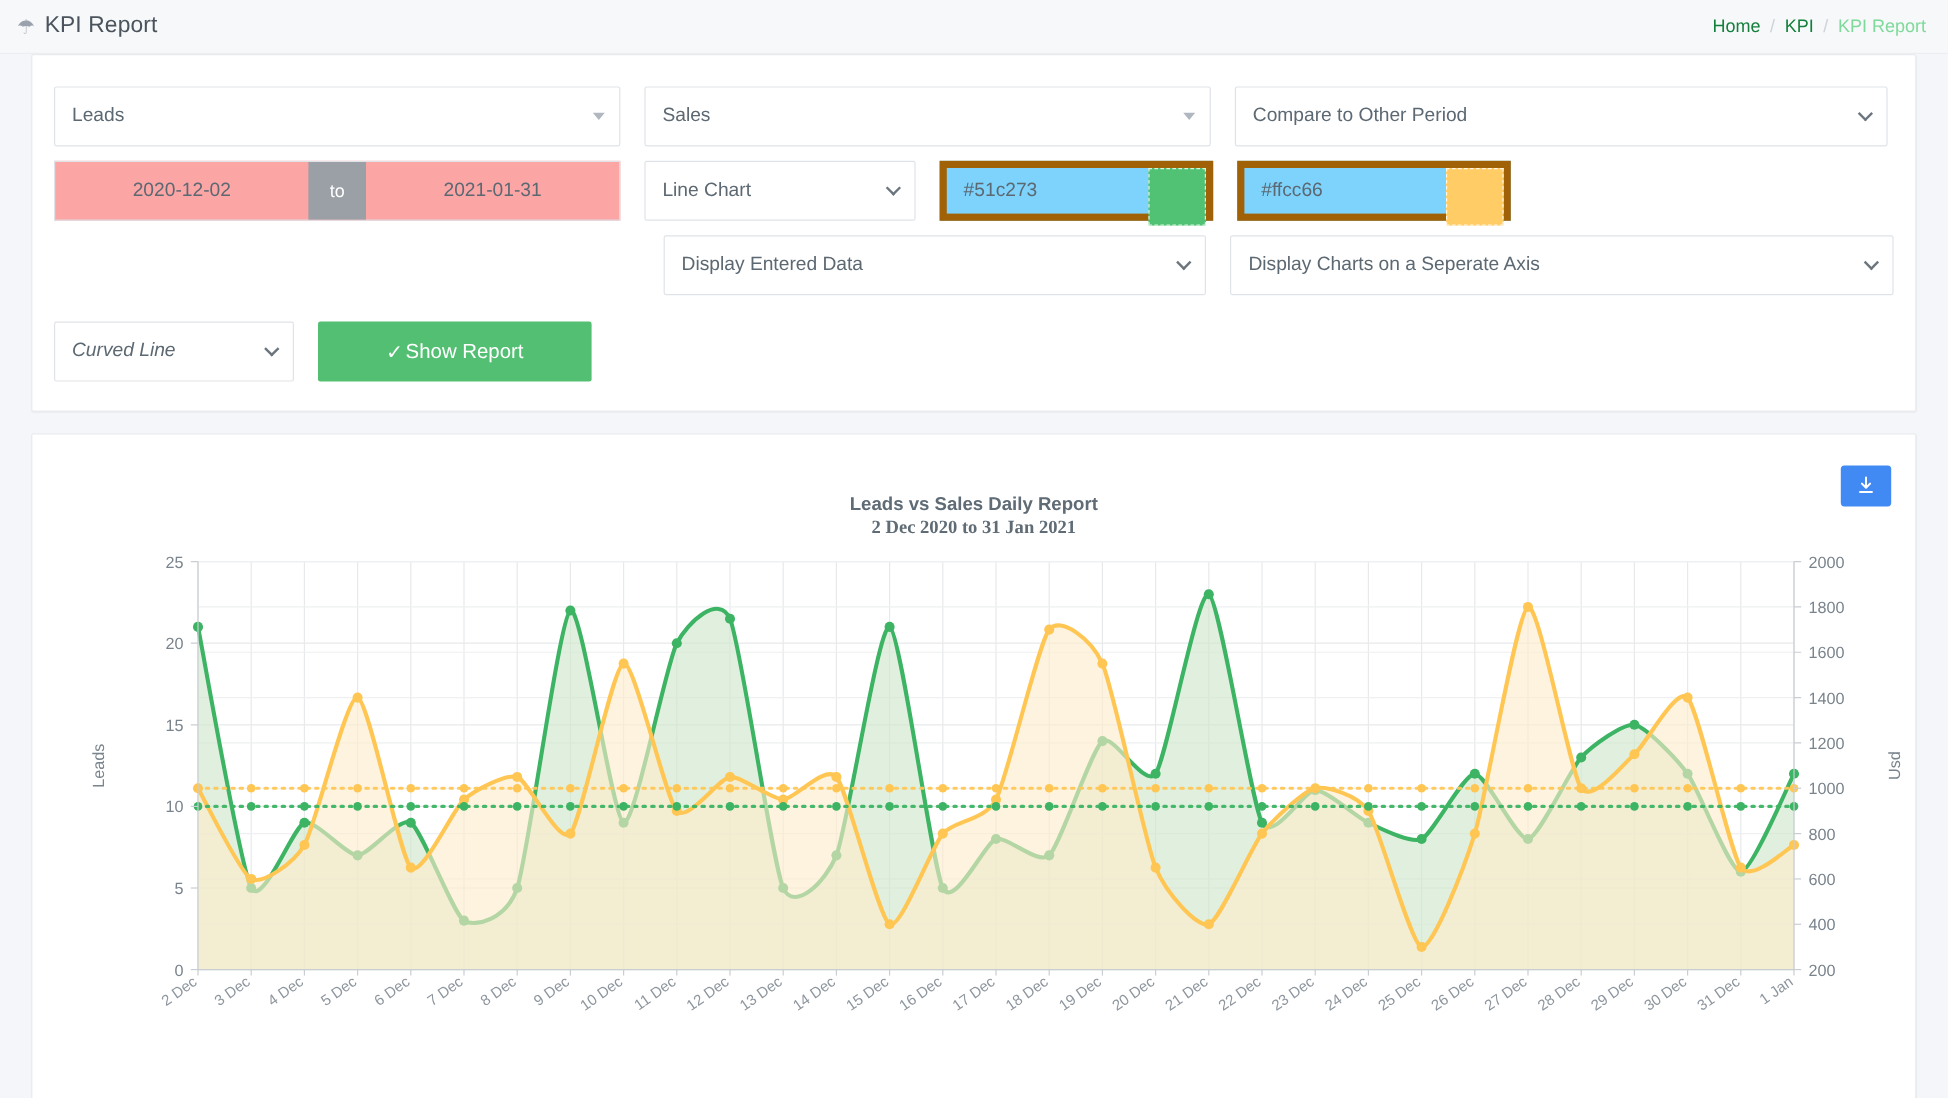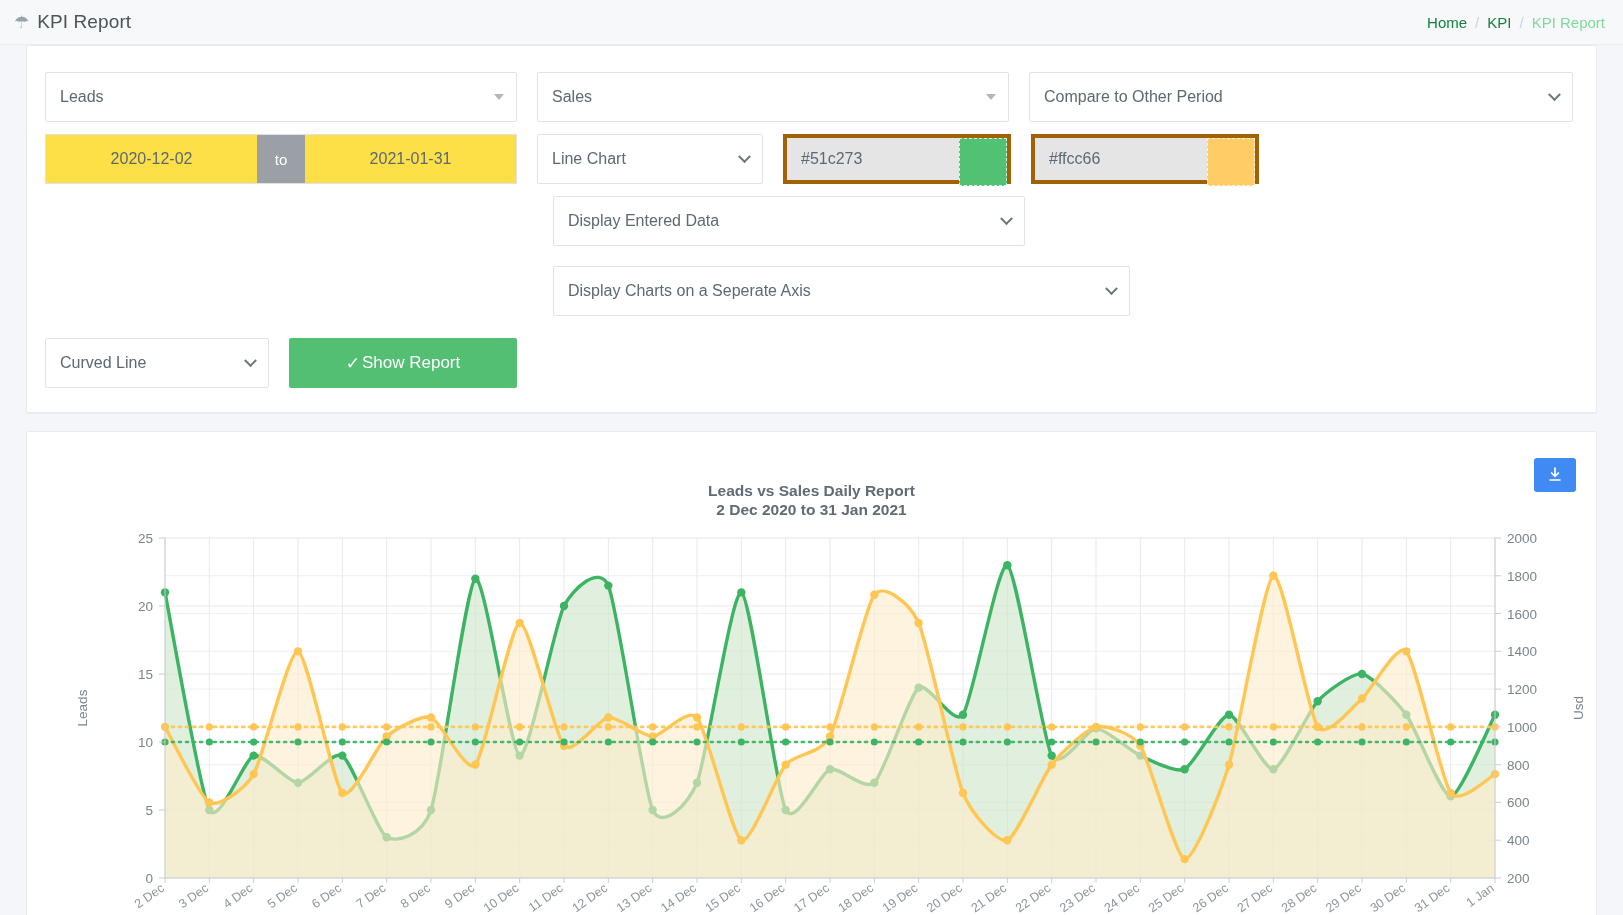--- a/index.html
+++ b/index.html
@@ -64,57 +64,57 @@
     width: 9px; height: 9px; border-right: 2px solid #6b757e; border-bottom: 2px solid #6b757e;
     transform: translateY(-75%) rotate(45deg);
   }
   .w-sel1 { width: 472px; }
   .w-sel2 { width: 472px; }
   .w-sel3 { width: 544px; }
   .w-line { width: 226px; }
   .w-daily { width: 226px; }
   .w-disp1 { width: 472px; }
   .w-disp2 { width: 577px; }
-  .w-curved { width: 224px; }
+  .w-curved { width: 200px; font-style: italic; }
 
   
   #daterange {
-    width: 472px; height: 50px; display: flex; border: 1px solid #dfe3e8; background: #fde047;
+    width: 472px; height: 50px; display: flex; border: 1px solid #dfe3e8; background: #fca5a5;
   }
   #daterange .dpart {
     flex: 1; display: flex; align-items: center; justify-content: center;
     font-size: 16px; color: #5c6872;
   }
   #daterange .dto {
     width: 48px; background: #9aa0a6; color: #fff; display: flex;
     align-items: center; justify-content: center; font-size: 15px;
   }
 
   
-  .colorctl { width: 228px; height: 50px; border: 4px solid #a16207; background:#e5e5e5;
+  .colorctl { width: 228px; height: 50px; border: 6px solid #a16207; background:#7dd3fc;
     display: flex; align-items: center; position: relative; padding-left: 14px; font-size: 16px; color: #5c6872; }
   .colorctl .swatch { position: absolute; right: 0; top: 0; width: 48px; height: 48px;
     border: 1px dashed rgba(255,255,255,.8); }
 
   
   #show-report {
     width: 228px; height: 50px; background: #53bf73; border: none; color: #fff;
     font-size: 17px; display: flex; align-items: center; justify-content: center;
     cursor: pointer; border-radius: 2px; font-family: inherit; gap: 2px;
   }
   .row-last { display: flex; gap: 20px; margin-top: 22px; margin-bottom: 0; }
 
   
   #download-btn {
     position: absolute; right: 20px; top: 26px; width: 42px; height: 34px;
     background: #4189f3; border-radius: 3px; display: flex; align-items: center; justify-content: center;
     cursor: pointer;
   }
   #chart-title { text-align: center; margin-top: 36px; font-size: 15.5px; color: #5f6b75; line-height: 1.22; font-weight: 700;}
-  #chart-title .sub { font-weight: 700; }
+  #chart-title .sub { font-weight: 700; font-family: Liberation Serif, serif; }
   #plot-wrap { position: relative; width: 1560px; height: 470px; margin: 6px auto 0 auto; }
   #plot-svg { display: block; }
   .axis-text { font-size: 13.5px; fill: #7a848d; font-family: "Liberation Sans", sans-serif; }
   .axis-title { font-size: 13.5px; fill: #7a848d; font-family: "Liberation Sans", sans-serif; }
   .tick-x { font-size: 12.5px; fill: #8d959d; font-family: "Liberation Sans", sans-serif; }
 </style>
 </head>
 <body>
 
 <div id="topbar">
@@ -161,21 +161,21 @@
     <div class="colorctl">
       <span>#51c273</span>
       <span class="swatch" id="sw1" style="background: rgb(81, 194, 115);"></span>
     </div>
     <div class="colorctl">
       <span>#ffcc66</span>
       <span class="swatch" id="sw2" style="background: rgb(255, 204, 102);"></span>
     </div>
   </div>
 
-  <div class="rowgrid" style="padding-left:508px;flex-direction:column;">
+  <div class="rowgrid" style="padding-left:508px;">
     <div class="ctl w-disp1">
       <span>Display Entered Data</span>
       <span class="chev"></span>
     </div>
     <div class="ctl w-disp2">
       <span>Display Charts on a Seperate Axis</span>
       <span class="chev"></span>
     </div>
   </div>
 

